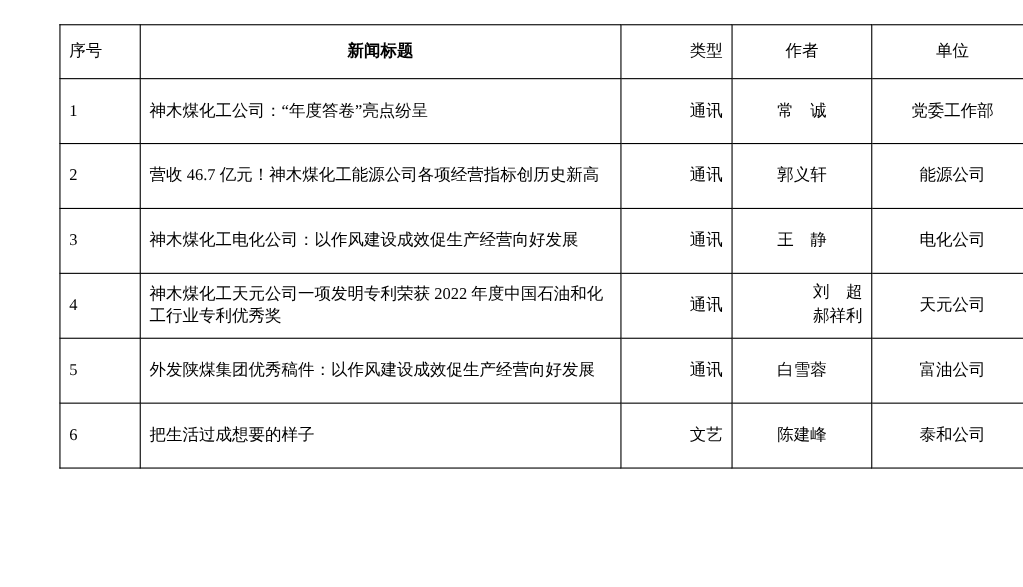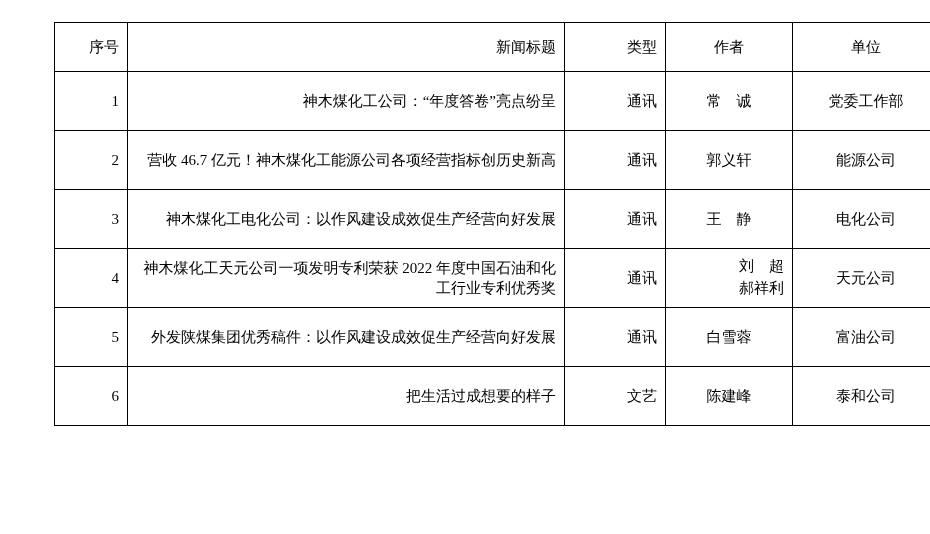--- a/index.html
+++ b/index.html
@@ -55,25 +55,25 @@
   thead td {
     text-align: center;
     font-weight: bold;
     height: 40px;
     font-size: 16px;
   }
   tbody td {
     height: 50px;
   }
   td.c-idx {
-    text-align: right;
+    text-align: left;
     width: 56px;
   }
   td.c-title {
-    text-align: right;
+    text-align: left;
     width: 420px;
     padding-left: 14px;
   }
   td.c-type {
     text-align: right;
     width: 84px;
   }
   td.c-author {
     text-align: center;
     width: 110px;
@@ -93,21 +93,21 @@
 <body>
 
 <div class="page">
 
 
 
   <table class="doc-table">
     <thead>
       <tr>
         <td class="c-idx">序号</td>
-        <td class="c-title" style="text-align:right;">新闻标题</td>
+        <td class="c-title" style="text-align:center;font-weight:bold;">新闻标题</td>
         <td class="c-type">类型</td>
         <td class="c-author">作者</td>
         <td class="c-unit">单位</td>
       </tr>
     </thead>
     <tbody>
       <tr>
         <td class="c-idx">1</td>
         <td class="c-title">神木煤化工公司：“年度答卷”亮点纷呈</td>
         <td class="c-type">通讯</td>

